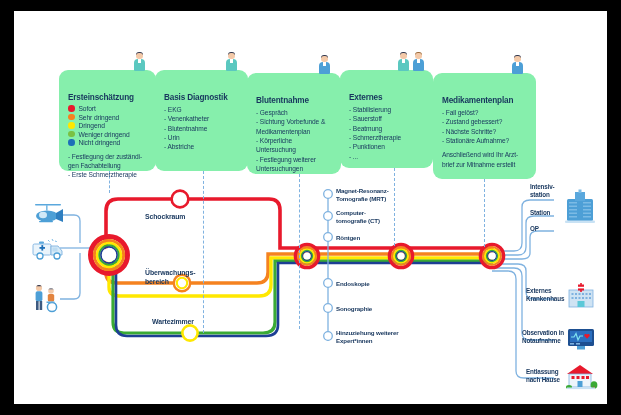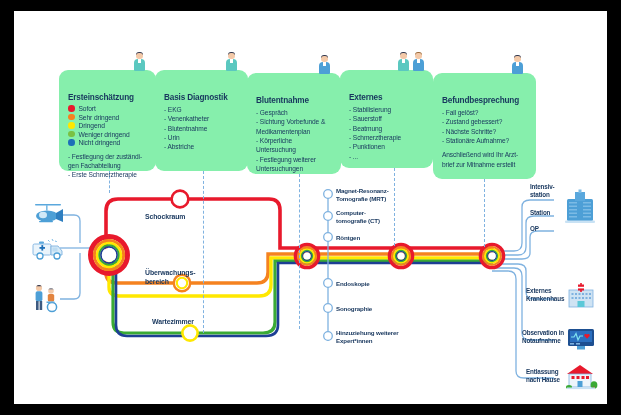--- a/index.html
+++ b/index.html
@@ -435,21 +435,21 @@
 
   <div class="card" style="left:419px; top:62px; width:103px; height:106px;">
     <div class="card-figs" style="right:12px;">
       <div class="fig">
           <div class="hair"></div>
           <div class="head"></div>
           <div class="body" style="background:#4d9fd6;"></div>
           <div class="collar"></div>
         </div>
     </div>
-    <div class="card-title">Befundbesprechung</div>
+    <div class="card-title">Medikamentenplan</div>
     <ul>
       <li>- Fall gelöst?</li>
       <li>- Zustand gebessert?</li>
       <li>- Nächste Schritte?</li>
       <li>- Stationäre Aufnahme?</li>
     </ul>
     <div class="note">Anschließend wird Ihr Arzt-
 brief zur Mitnahme erstellt</div>
   </div>
 

